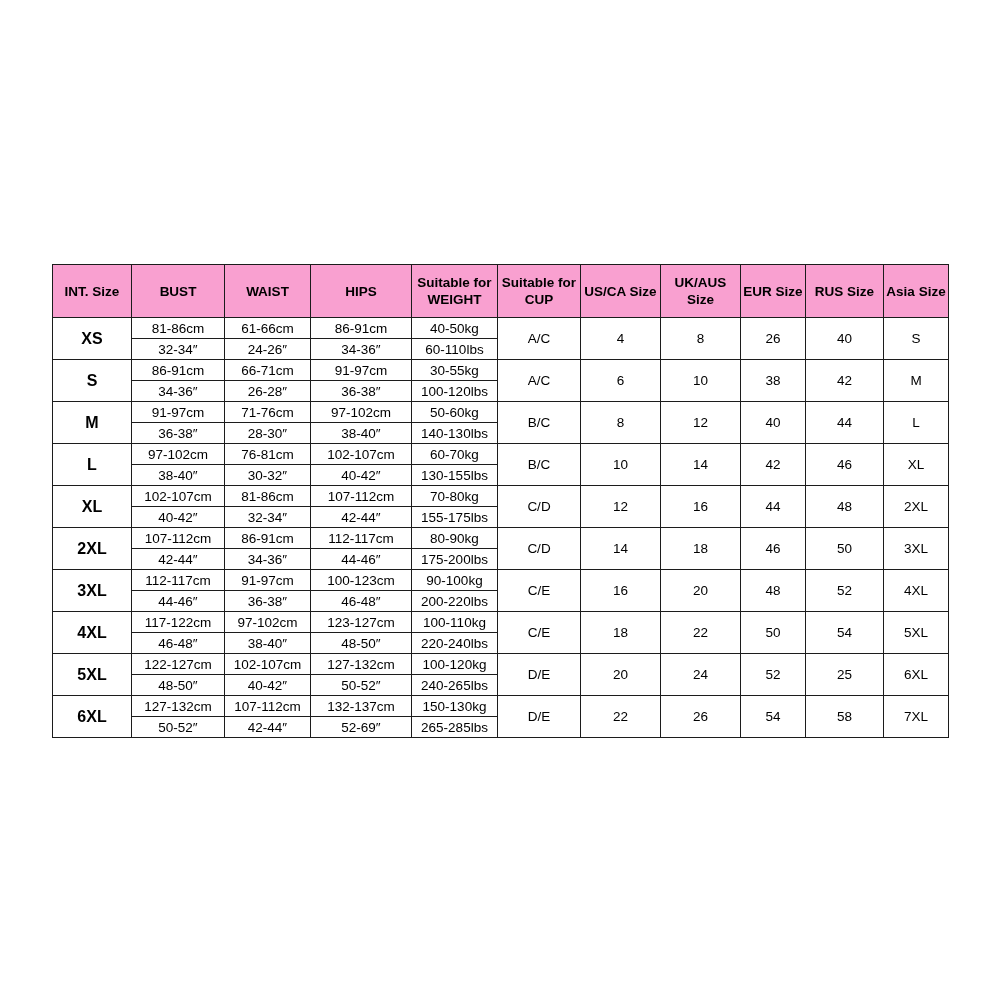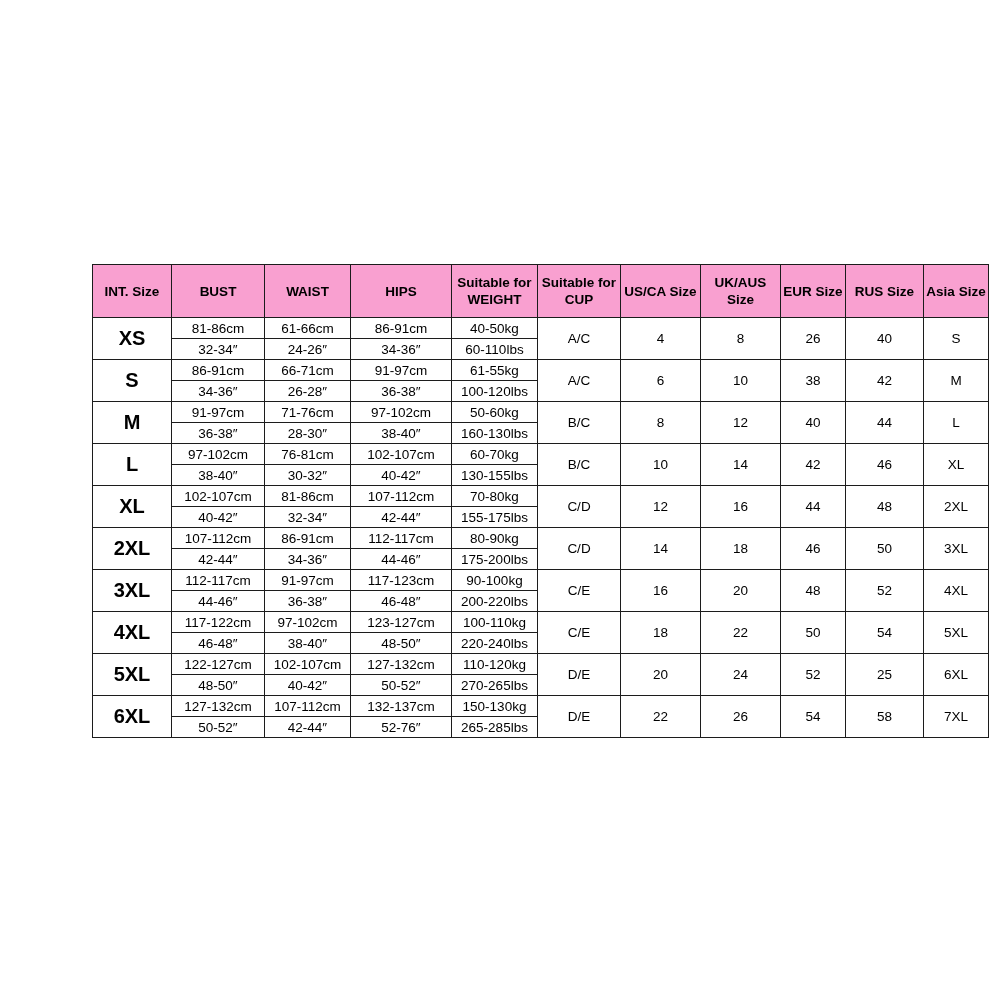--- a/index.html
+++ b/index.html
@@ -14,21 +14,20 @@
     position: absolute;
     left: 52px;
     top: 264px;
     width: 896px;
   }
   table.size-chart {
     border-collapse: collapse;
     table-layout: fixed;
     width: 896px;
     color: #000000;
-    margin-left: 40px;
   }
   table.size-chart th,
   table.size-chart td {
     border: 1px solid #1c1c1c;
     text-align: center;
     vertical-align: middle;
     padding: 0 2px;
     overflow: hidden;
   }
   table.size-chart th {
@@ -39,21 +38,21 @@
     height: 52px;
   }
   table.size-chart td {
     font-size: 13.5px;
     font-weight: normal;
     height: 20px;
     background: #ffffff;
   }
   table.size-chart td.size-label {
     font-weight: bold;
-    font-size: 20px;
+    font-size: 16px;
   }
 </style>
 </head>
 <body>
 
 <div id="chart-wrap">
   <table class="size-chart">
     <colgroup>
       <col style="width:79px">
       <col style="width:93px">
@@ -100,21 +99,21 @@
           <td>32-34″</td>
           <td>24-26″</td>
           <td>34-36″</td>
           <td>60-110lbs</td>
         </tr>
         <tr>
           <td class="size-label" rowspan="2">S</td>
           <td>86-91cm</td>
           <td>66-71cm</td>
           <td>91-97cm</td>
-          <td>61-55kg</td>
+          <td>30-55kg</td>
           <td rowspan="2">A/C</td>
           <td rowspan="2">6</td>
           <td rowspan="2">10</td>
           <td rowspan="2">38</td>
           <td rowspan="2">42</td>
           <td rowspan="2">M</td>
         </tr>
         <tr>
           <td>34-36″</td>
           <td>26-28″</td>
@@ -131,21 +130,21 @@
           <td rowspan="2">8</td>
           <td rowspan="2">12</td>
           <td rowspan="2">40</td>
           <td rowspan="2">44</td>
           <td rowspan="2">L</td>
         </tr>
         <tr>
           <td>36-38″</td>
           <td>28-30″</td>
           <td>38-40″</td>
-          <td>160-130lbs</td>
+          <td>140-130lbs</td>
         </tr>
         <tr>
           <td class="size-label" rowspan="2">L</td>
           <td>97-102cm</td>
           <td>76-81cm</td>
           <td>102-107cm</td>
           <td>60-70kg</td>
           <td rowspan="2">B/C</td>
           <td rowspan="2">10</td>
           <td rowspan="2">14</td>
@@ -194,21 +193,21 @@
         <tr>
           <td>42-44″</td>
           <td>34-36″</td>
           <td>44-46″</td>
           <td>175-200lbs</td>
         </tr>
         <tr>
           <td class="size-label" rowspan="2">3XL</td>
           <td>112-117cm</td>
           <td>91-97cm</td>
-          <td>117-123cm</td>
+          <td>100-123cm</td>
           <td>90-100kg</td>
           <td rowspan="2">C/E</td>
           <td rowspan="2">16</td>
           <td rowspan="2">20</td>
           <td rowspan="2">48</td>
           <td rowspan="2">52</td>
           <td rowspan="2">4XL</td>
         </tr>
         <tr>
           <td>44-46″</td>
@@ -233,48 +232,48 @@
           <td>46-48″</td>
           <td>38-40″</td>
           <td>48-50″</td>
           <td>220-240lbs</td>
         </tr>
         <tr>
           <td class="size-label" rowspan="2">5XL</td>
           <td>122-127cm</td>
           <td>102-107cm</td>
           <td>127-132cm</td>
-          <td>110-120kg</td>
+          <td>100-120kg</td>
           <td rowspan="2">D/E</td>
           <td rowspan="2">20</td>
           <td rowspan="2">24</td>
           <td rowspan="2">52</td>
           <td rowspan="2">25</td>
           <td rowspan="2">6XL</td>
         </tr>
         <tr>
           <td>48-50″</td>
           <td>40-42″</td>
           <td>50-52″</td>
-          <td>270-265lbs</td>
+          <td>240-265lbs</td>
         </tr>
         <tr>
           <td class="size-label" rowspan="2">6XL</td>
           <td>127-132cm</td>
           <td>107-112cm</td>
           <td>132-137cm</td>
           <td>150-130kg</td>
           <td rowspan="2">D/E</td>
           <td rowspan="2">22</td>
           <td rowspan="2">26</td>
           <td rowspan="2">54</td>
           <td rowspan="2">58</td>
           <td rowspan="2">7XL</td>
         </tr>
         <tr>
           <td>50-52″</td>
           <td>42-44″</td>
-          <td>52-76″</td>
+          <td>52-69″</td>
           <td>265-285lbs</td>
         </tr>
       </tbody>
   </table>
 </div>
 
 </body></html>

